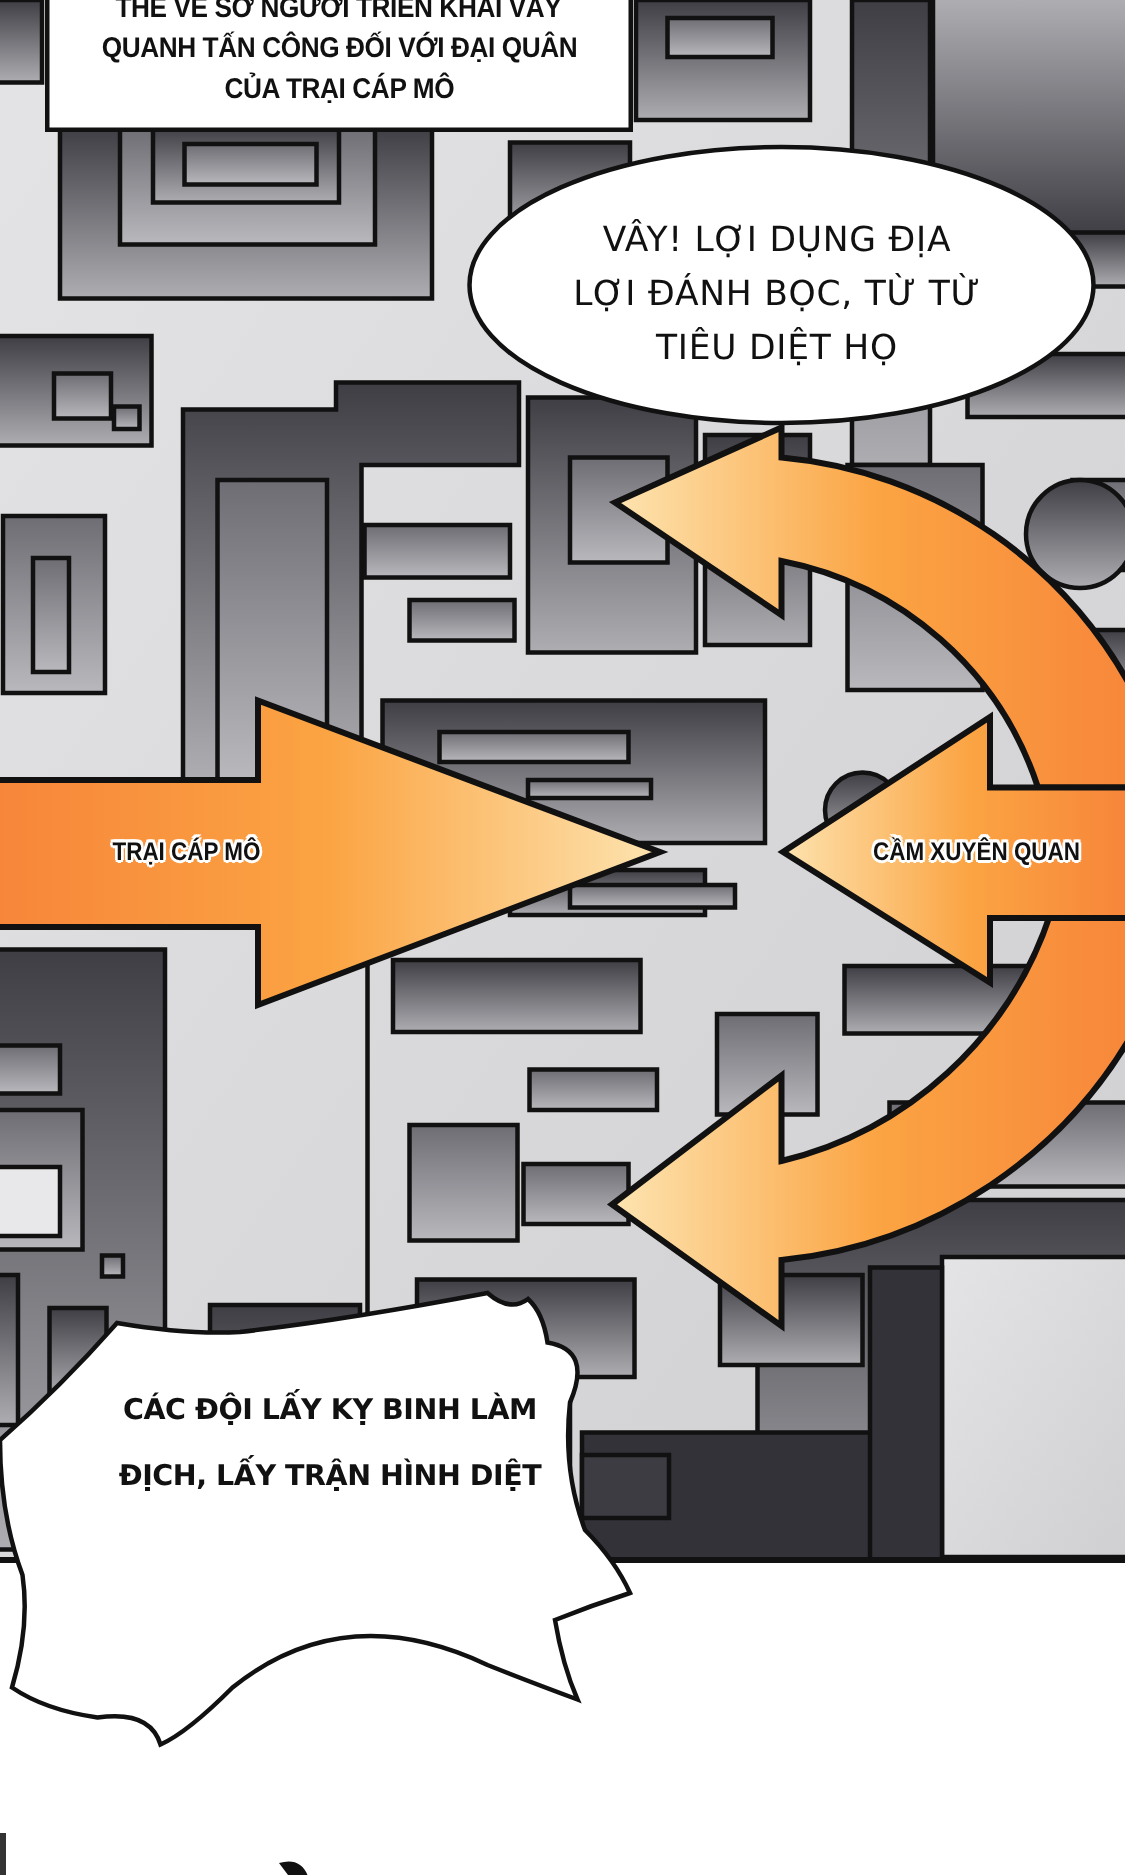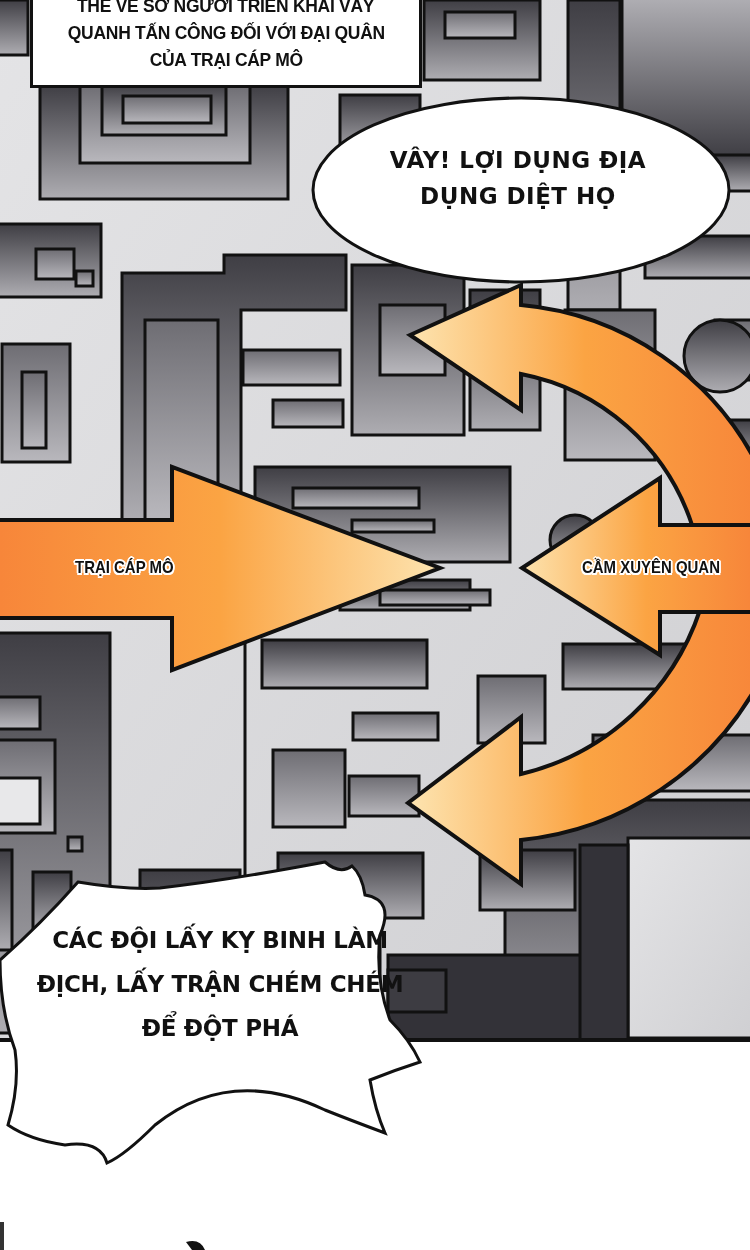--- a/index.html
+++ b/index.html
@@ -15,22 +15,22 @@
     padding-bottom: 12px;
   }
   .caption-line {
     font-family: "Liberation Sans", sans-serif; font-weight: bold; font-size: 19px;
     color: #111; line-height: 27px; letter-spacing: -0.3px; transform: scaleX(0.92); white-space: nowrap;
   }
   .bubble-text {
     position: absolute; text-align: center; color: #111;
     font-family: "DejaVu Sans", sans-serif; white-space: nowrap;
   }
-  .oval-text { left: 318px; top: 142px; width: 400px; font-size: 23px; line-height: 36px; letter-spacing: 0.5px; font-weight: bold; }
-  .burst-text { left: 20px; top: 918px; width: 400px; font-size: 23px; line-height: 44px; font-weight: bold; letter-spacing: -0.3px; }
+  .oval-text { left: 318px; top: 142px; width: 400px; font-size: 23px; line-height: 36px; letter-spacing: 0.5px; }
+  .burst-text { left: 20px; top: 918px; width: 400px; font-size: 19px; line-height: 44px; font-weight: bold; letter-spacing: -0.3px; }
   .arrow-label {
     position: absolute; font-family: "Liberation Sans", sans-serif; font-weight: bold;
     font-size: 17px; color: #111; white-space: nowrap;
     text-shadow: 2px 0 0 #fff, -2px 0 0 #fff, 0 2px 0 #fff, 0 -2px 0 #fff,
                  1.5px 1.5px 0 #fff, -1.5px -1.5px 0 #fff, 1.5px -1.5px 0 #fff, -1.5px 1.5px 0 #fff;
     transform: scaleX(0.88); transform-origin: left center;
   }
   .label-left { left: 75px; top: 558px; }
   .label-right { left: 582px; top: 558px; }
 </style>
@@ -217,23 +217,23 @@
 </div>
 
 <div class="caption-box">
   <div class="caption-line">THẾ VẼ SƠ NGƯỜI TRIỂN KHAI VÂY</div>
   <div class="caption-line">QUANH TẤN CÔNG ĐỐI VỚI ĐẠI QUÂN</div>
   <div class="caption-line">CỦA TRẠI CÁP MÔ</div>
 </div>
 
 <div class="bubble-text oval-text">
   <div>VÂY! LỢI DỤNG ĐỊA</div>
-  <div>DỤNG DIỆT HỌ</div>
+  <div>LỢI ĐÁNH BỌC, TỪ TỪ</div>
+  <div>TIÊU DIỆT HỌ</div>
 </div>
 
 <div class="arrow-label label-left">TRẠI CÁP MÔ</div>
 <div class="arrow-label label-right">CẦM XUYÊN QUAN</div>
 
 <div class="bubble-text burst-text">
   <div>CÁC ĐỘI LẤY KỴ BINH LÀM</div>
-  <div>ĐỊCH, LẤY TRẬN CHÉM CHÉM</div>
-  <div>ĐỂ ĐỘT PHÁ</div>
+  <div>ĐỊCH, LẤY TRẬN HÌNH DIỆT</div>
 </div>
 
 </body></html>

